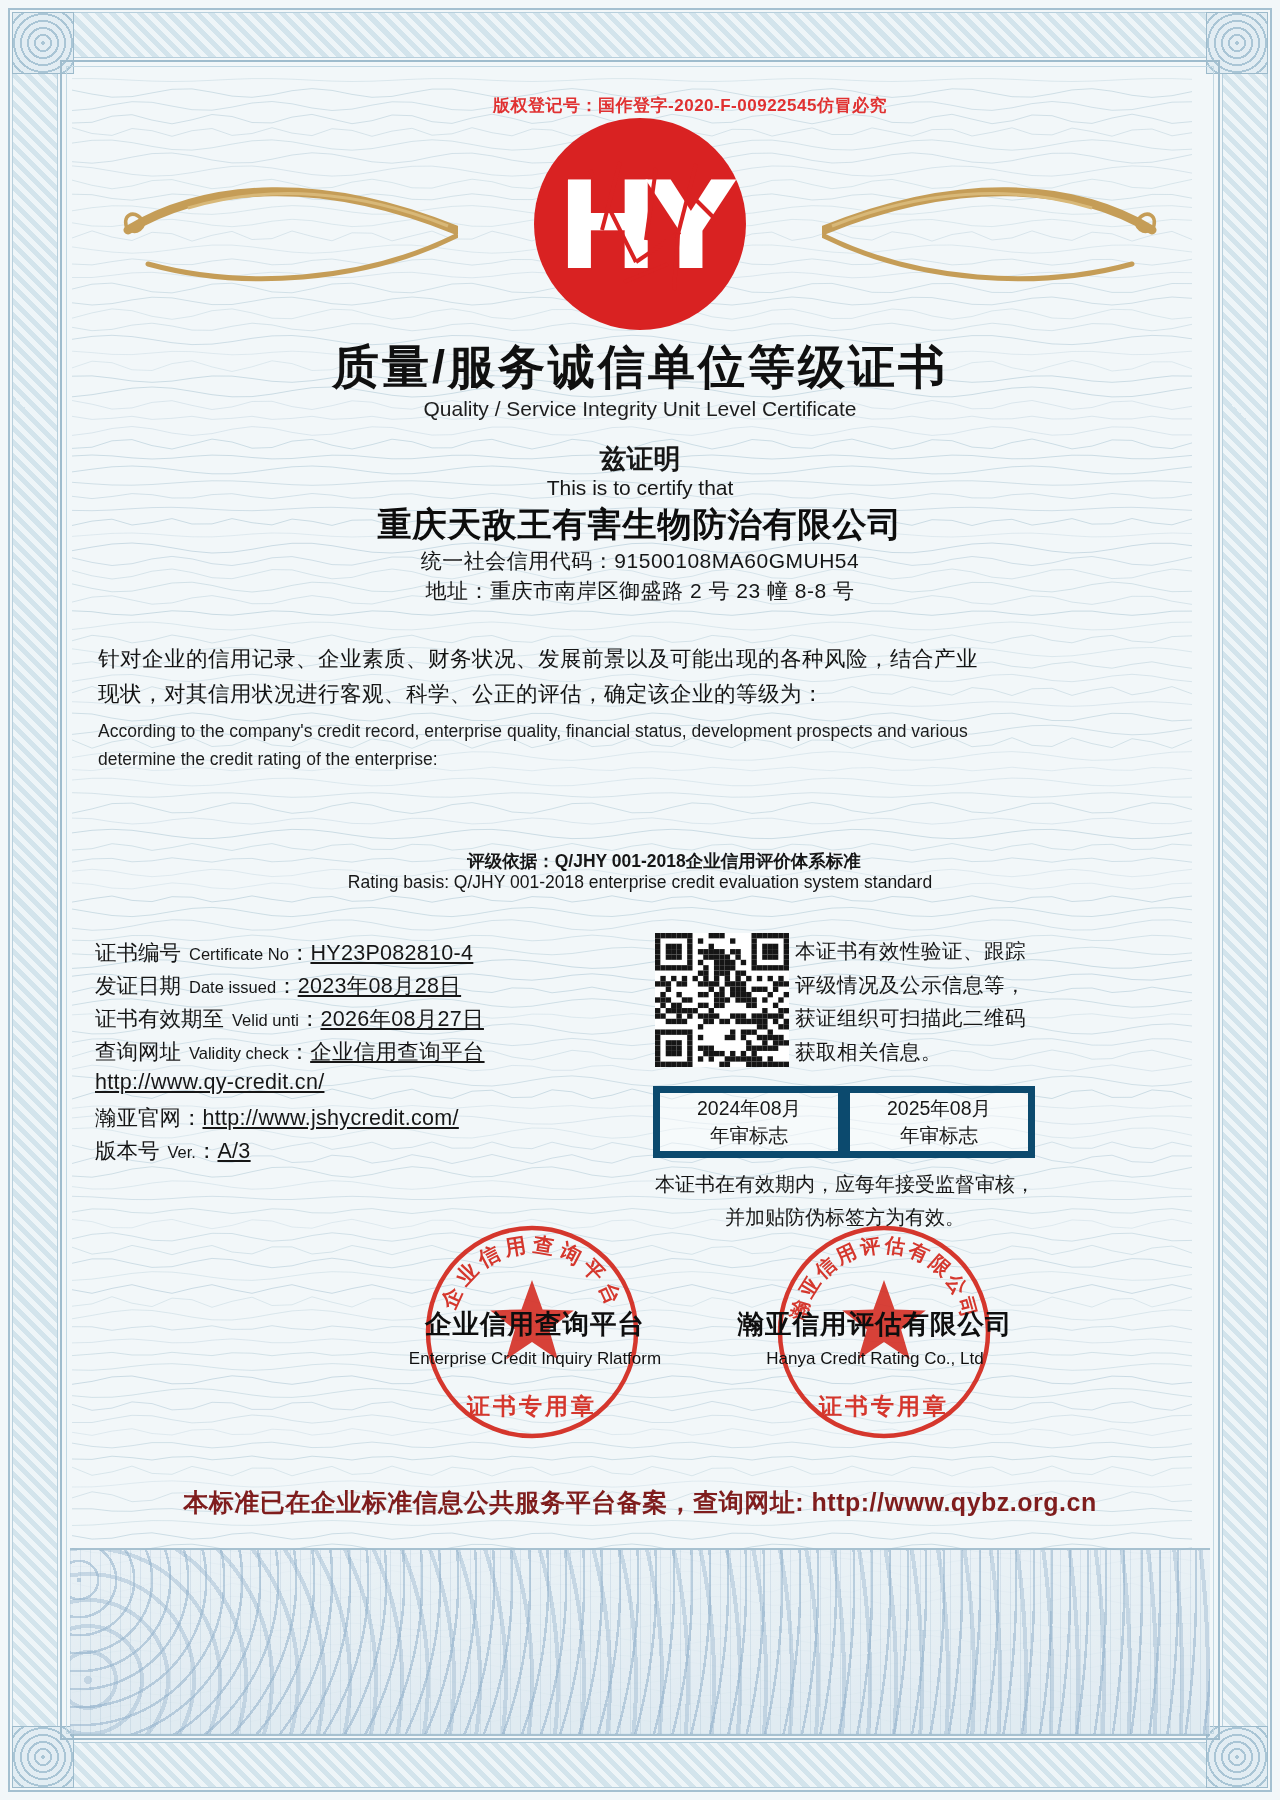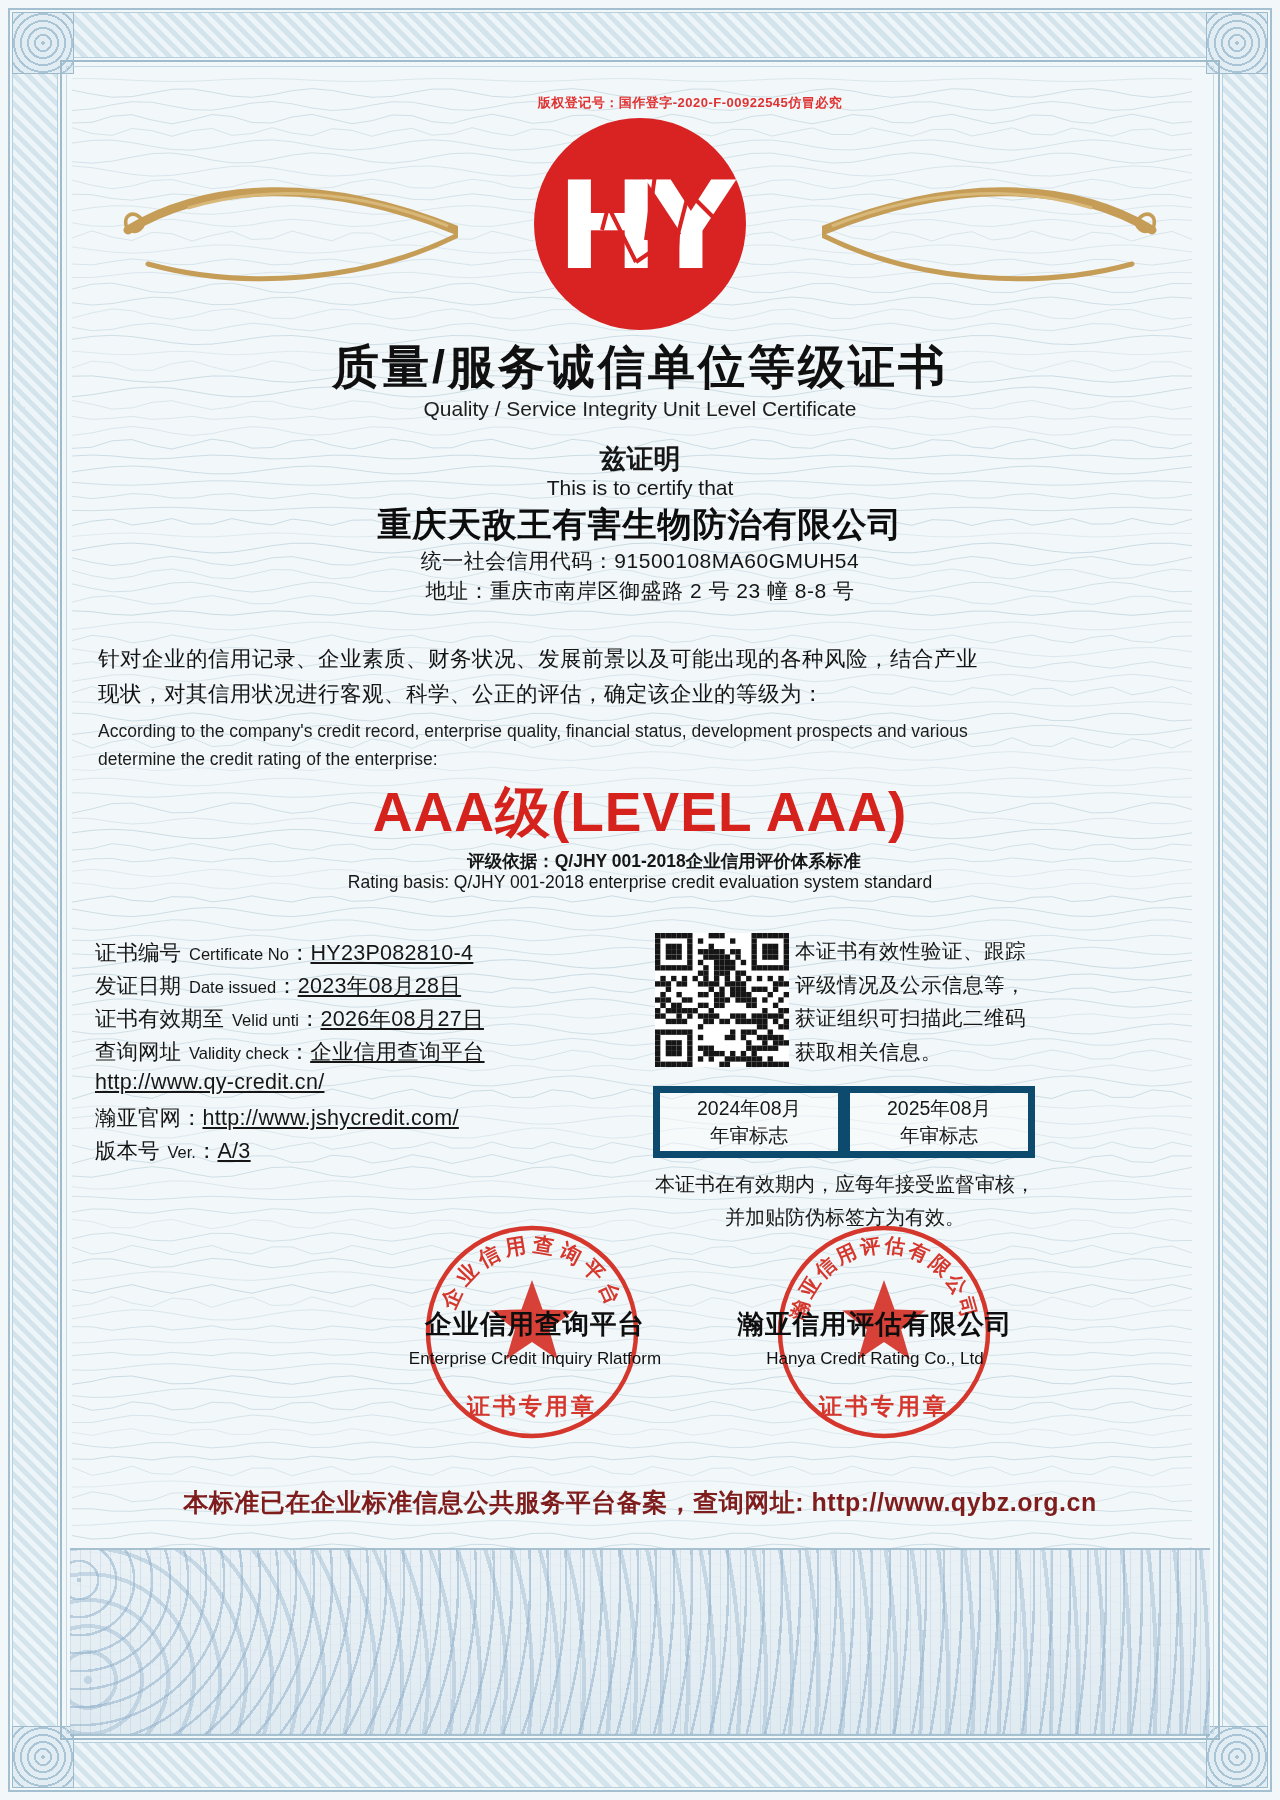--- a/index.html
+++ b/index.html
@@ -35,21 +35,21 @@
     background:
       repeating-radial-gradient(circle at 9px 30px, rgba(130,165,195,.55) 0 2.5px, transparent 2.5px 18px),
       repeating-radial-gradient(circle at 18px 130px, rgba(130,165,195,.40) 0 4px, transparent 4px 26px),
       repeating-linear-gradient(90deg, rgba(150,180,205,.30) 0 1px, transparent 1px 10px),
       linear-gradient(#e9f1f6,#dde9f0);
     opacity:.85;
   }
 
   
   .copyright{top:94px;left:380px;width:620px;text-align:center;
-    font-size:13px;font-weight:700;color:#e03131;letter-spacing:.5px;}
+    font-size:17px;font-weight:700;color:#e03131;letter-spacing:.5px;}
   #logo{left:528px;top:112px;}
   .flourish{left:118px;top:168px;}
   .flourish.rt{left:822px;transform:scaleX(-1);}
 
   .title-cn{top:336px;font-size:47px;font-weight:700;letter-spacing:3px;color:#101010;}
   .title-en{top:397px;font-size:21px;font-weight:400;color:#1d1d1d;}
   .certify-cn{top:441px;font-size:27px;font-weight:600;}
   .certify-en{top:476px;font-size:21px;}
   .company{top:502px;font-size:34px;font-weight:800;letter-spacing:1px;color:#0d0d0d;}
   .code-line{top:547px;font-size:21px;letter-spacing:.5px;}
@@ -285,21 +285,20 @@
   <div class="abs ctr code-line">统一社会信用代码：91500108MA60GMUH54</div>
   <div class="abs ctr addr-line">地址：重庆市南岸区御盛路 2 号 23 幢 8-8 号</div>
 
   <div class="abs intro">
     <div class="cn">针对企业的信用记录、企业素质、财务状况、发展前景以及可能出现的各种风险，结合产业</div>
     <div class="cn">现状，对其信用状况进行客观、科学、公正的评估，确定该企业的等级为：</div>
     <div class="en">According to the company's credit record, enterprise quality, financial status, development prospects and various</div>
     <div class="en" style="margin-top:0;">determine the credit rating of the enterprise:</div>
   </div>
 
-  <div class="abs ctr rating">AAA级(LEVEL AAA)</div>
   <div class="abs ctr basis-cn">评级依据：Q/JHY 001-2018企业信用评价体系标准</div>
   <div class="abs ctr basis-en">Rating basis: Q/JHY 001-2018 enterprise credit evaluation system standard</div>
 
   <div class="abs details">
     <div class="d-row">
       <span class="d-cn">证书编号</span>
       <span class="d-en">Certificate No</span>
       <span class="d-colon">：</span>
       <span class="d-val">HY23P082810-4</span>
     </div>

